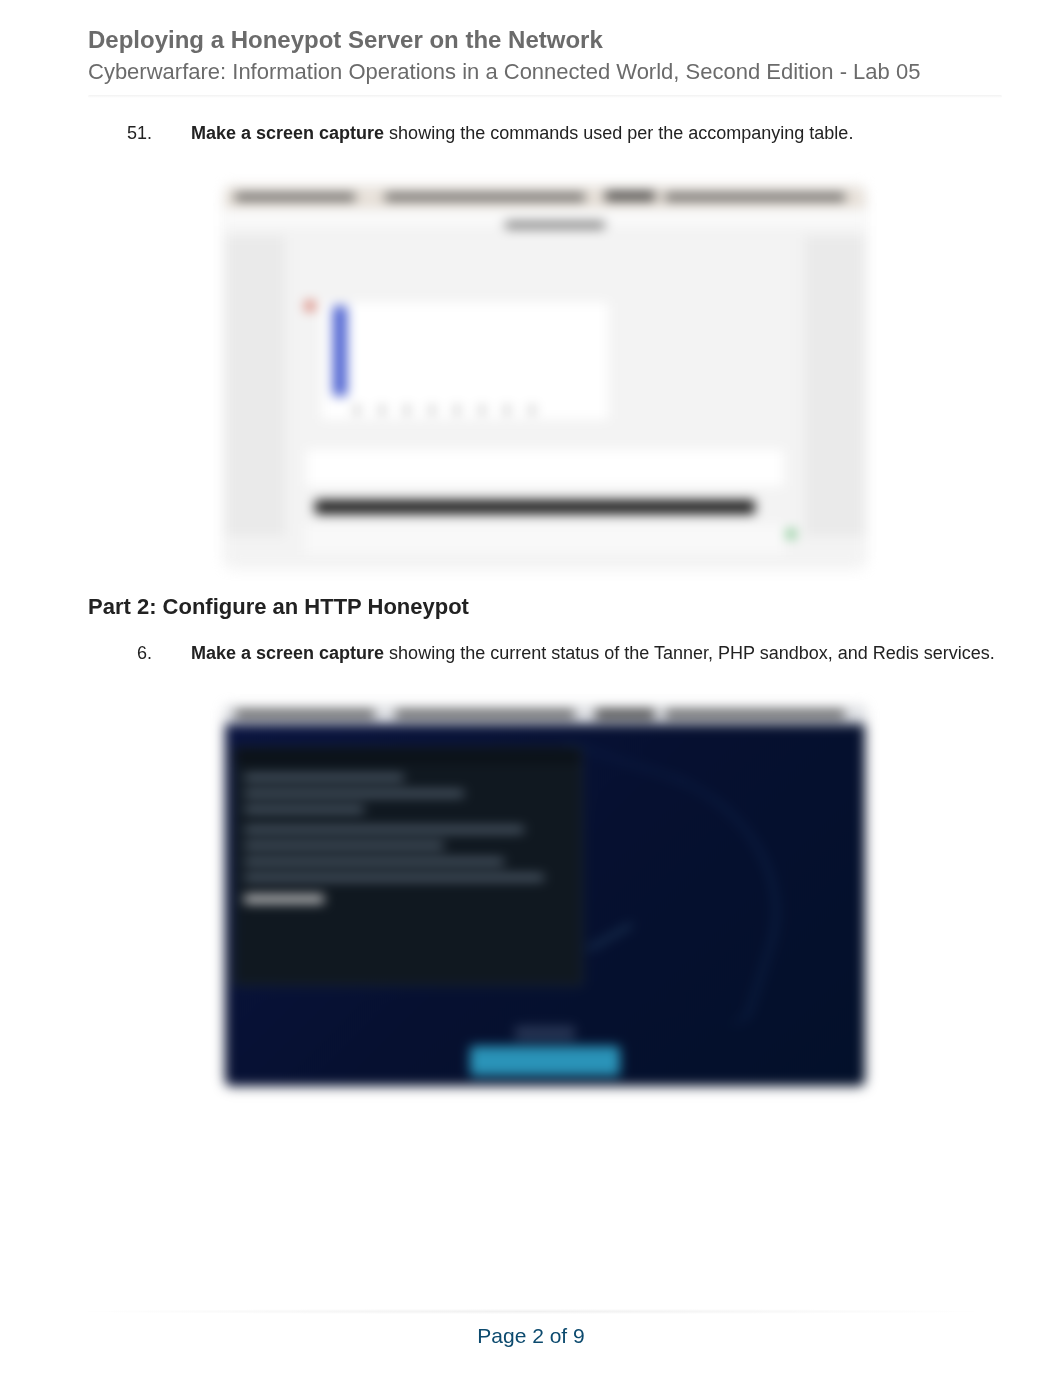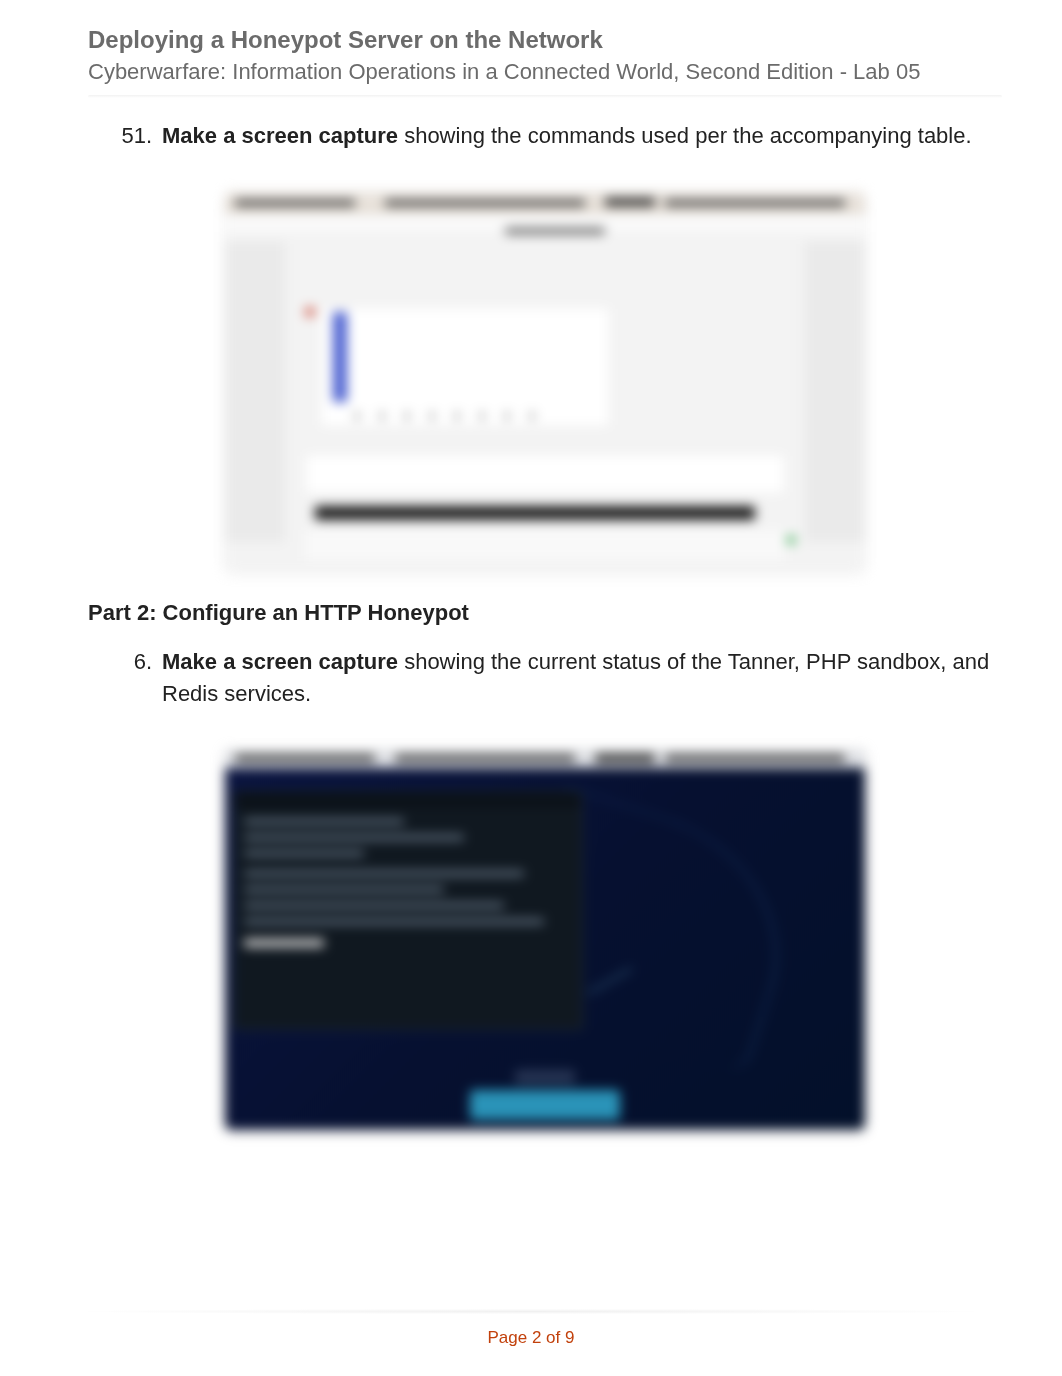--- a/index.html
+++ b/index.html
@@ -26,25 +26,26 @@
     }
     .header-divider {
       height: 3px;
       background: linear-gradient(to bottom, rgba(0,0,0,0.05), rgba(0,0,0,0));
       margin-top: 10px;
       margin-bottom: 22px;
       border-radius: 2px;
     }
     .list-item {
       display: flex;
-      align-items: flex-start;
+      align-items: center;
       margin-left: 24px;
-      font-size: 22px;
+      font-size: 18px;
       color: #222;
       line-height: 1.45;
+      gap: 29px;
     }
     .list-number {
       width: 40px;
       text-align: right;
       margin-right: 10px;
       flex-shrink: 0;
     }
     .list-body {
       flex: 1;
     }
@@ -111,22 +112,22 @@
       position: absolute;
       left: 88px; right: 88px; bottom: 62px;
       height: 5px;
       background: radial-gradient(ellipse at center, rgba(0,0,0,0.06) 0%, rgba(0,0,0,0) 75%);
     }
     .page-footer {
       position: absolute;
       bottom: 28px;
       left: 0; right: 0;
       text-align: center;
-      font-size: 17px;
-      color: #c2410c;
+      font-size: 21px;
+      color: #0c4a6e;
     }
   </style>
 </head>
 <body>
 
 <div class="page">
   <h1 class="header-title">Deploying a Honeypot Server on the Network</h1>
   <div class="header-subtitle">Cyberwarfare: Information Operations in a Connected World, Second Edition - Lab 05</div>
   <div class="header-divider"></div>
 

